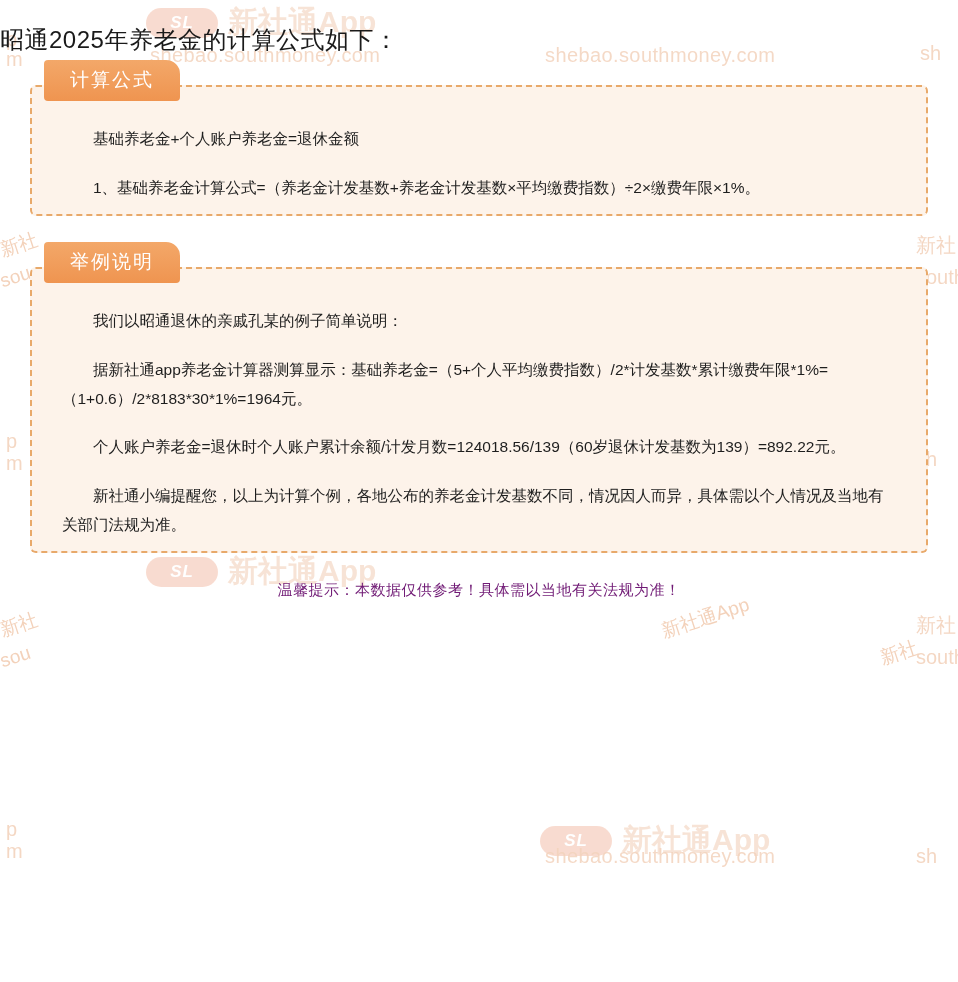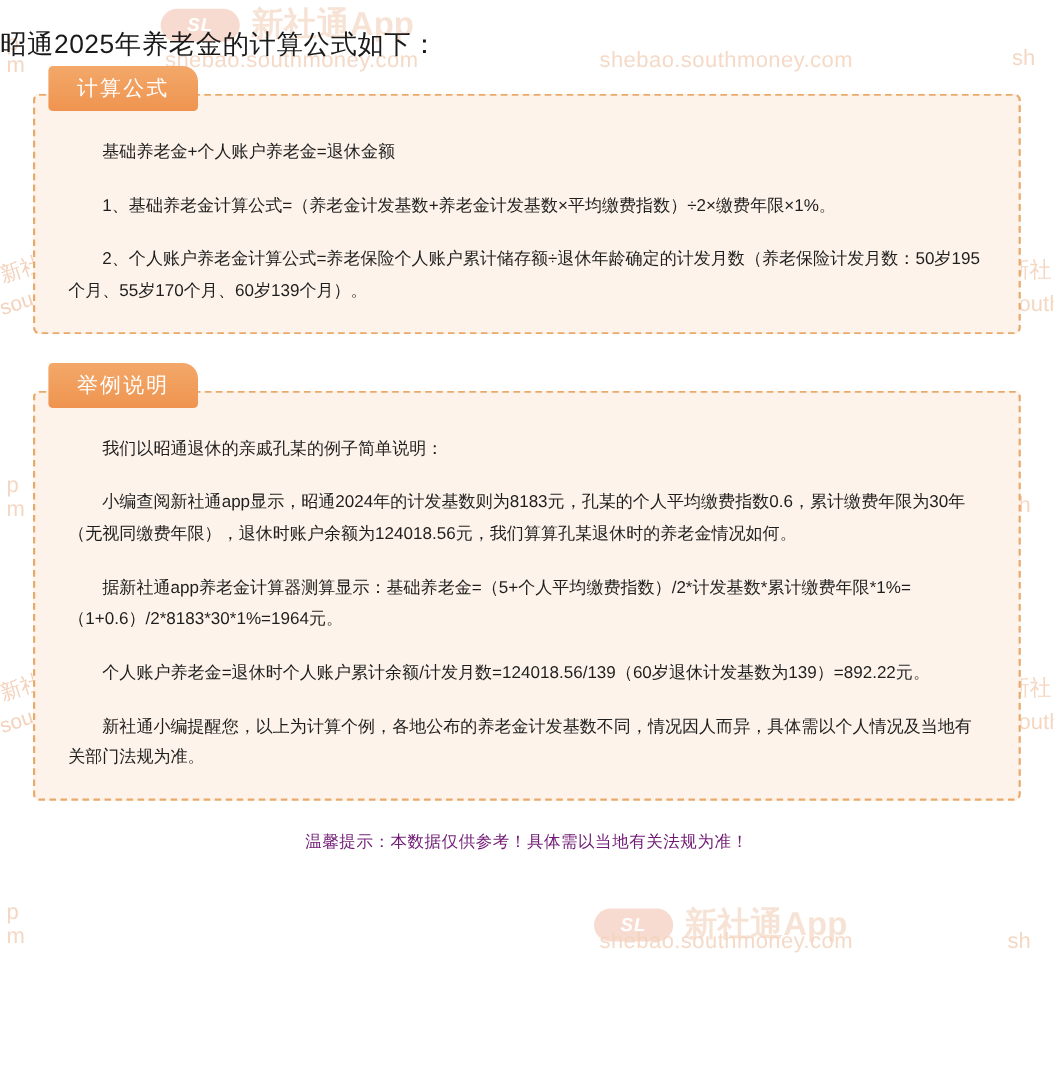--- a/index.html
+++ b/index.html
@@ -106,21 +106,21 @@
     font-size: 19px;
     letter-spacing: 2px;
     background: linear-gradient(180deg, #f3a869 0%, #ef9450 100%);
     border-radius: 4px 14px 4px 4px;
   }
   .section-body {
     margin-top: -16px;
     border: 2px dashed #e8a96a;
     border-radius: 6px;
     background: #fdf3ea;
-    padding: 38px 30px 22px 30px;
+    padding: 38px 30px 12px 30px;
   }
   .section-body p {
     margin: 0 0 20px 0;
     font-size: 15.5px;
     line-height: 1.85;
     color: #1e1e1e;
     text-indent: 2em;
   }
   .section-body p:last-child {
     margin-bottom: 0;
@@ -199,31 +199,29 @@
 
 <div class="page">
 
   <div class="page-title">昭通2025年养老金的计算公式如下：</div>
 
   <div class="section">
     <div class="section-header">计算公式</div>
     <div class="section-body">
       <p>基础养老金+个人账户养老金=退休金额</p>
       <p>1、基础养老金计算公式=（养老金计发基数+养老金计发基数×平均缴费指数）÷2×缴费年限×1%。</p>
-      <p>2、个人账户养老金计算公式=养老保险个人账户累计储存额÷退休年龄确定的计发月数（养老保险计发月数：50岁195个月、55岁170个月、60岁139个月）。</p>
     </div>
   </div>
 
   <div class="gap"></div>
 
   <div class="section">
     <div class="section-header">举例说明</div>
     <div class="section-body">
       <p>我们以昭通退休的亲戚孔某的例子简单说明：</p>
-      <p>小编查阅新社通app显示，昭通2024年的计发基数则为8183元，孔某的个人平均缴费指数0.6，累计缴费年限为30年（无视同缴费年限），退休时账户余额为124018.56元，我们算算孔某退休时的养老金情况如何。</p>
       <p>据新社通app养老金计算器测算显示：基础养老金=（5+个人平均缴费指数）/2*计发基数*累计缴费年限*1%=（1+0.6）/2*8183*30*1%=1964元。</p>
       <p>个人账户养老金=退休时个人账户累计余额/计发月数=124018.56/139（60岁退休计发基数为139）=892.22元。</p>
       <p>新社通小编提醒您，以上为计算个例，各地公布的养老金计发基数不同，情况因人而异，具体需以个人情况及当地有关部门法规为准。</p>
     </div>
   </div>
 
   <div class="footer-note">温馨提示：本数据仅供参考！具体需以当地有关法规为准！</div>
 
 </div>
 

